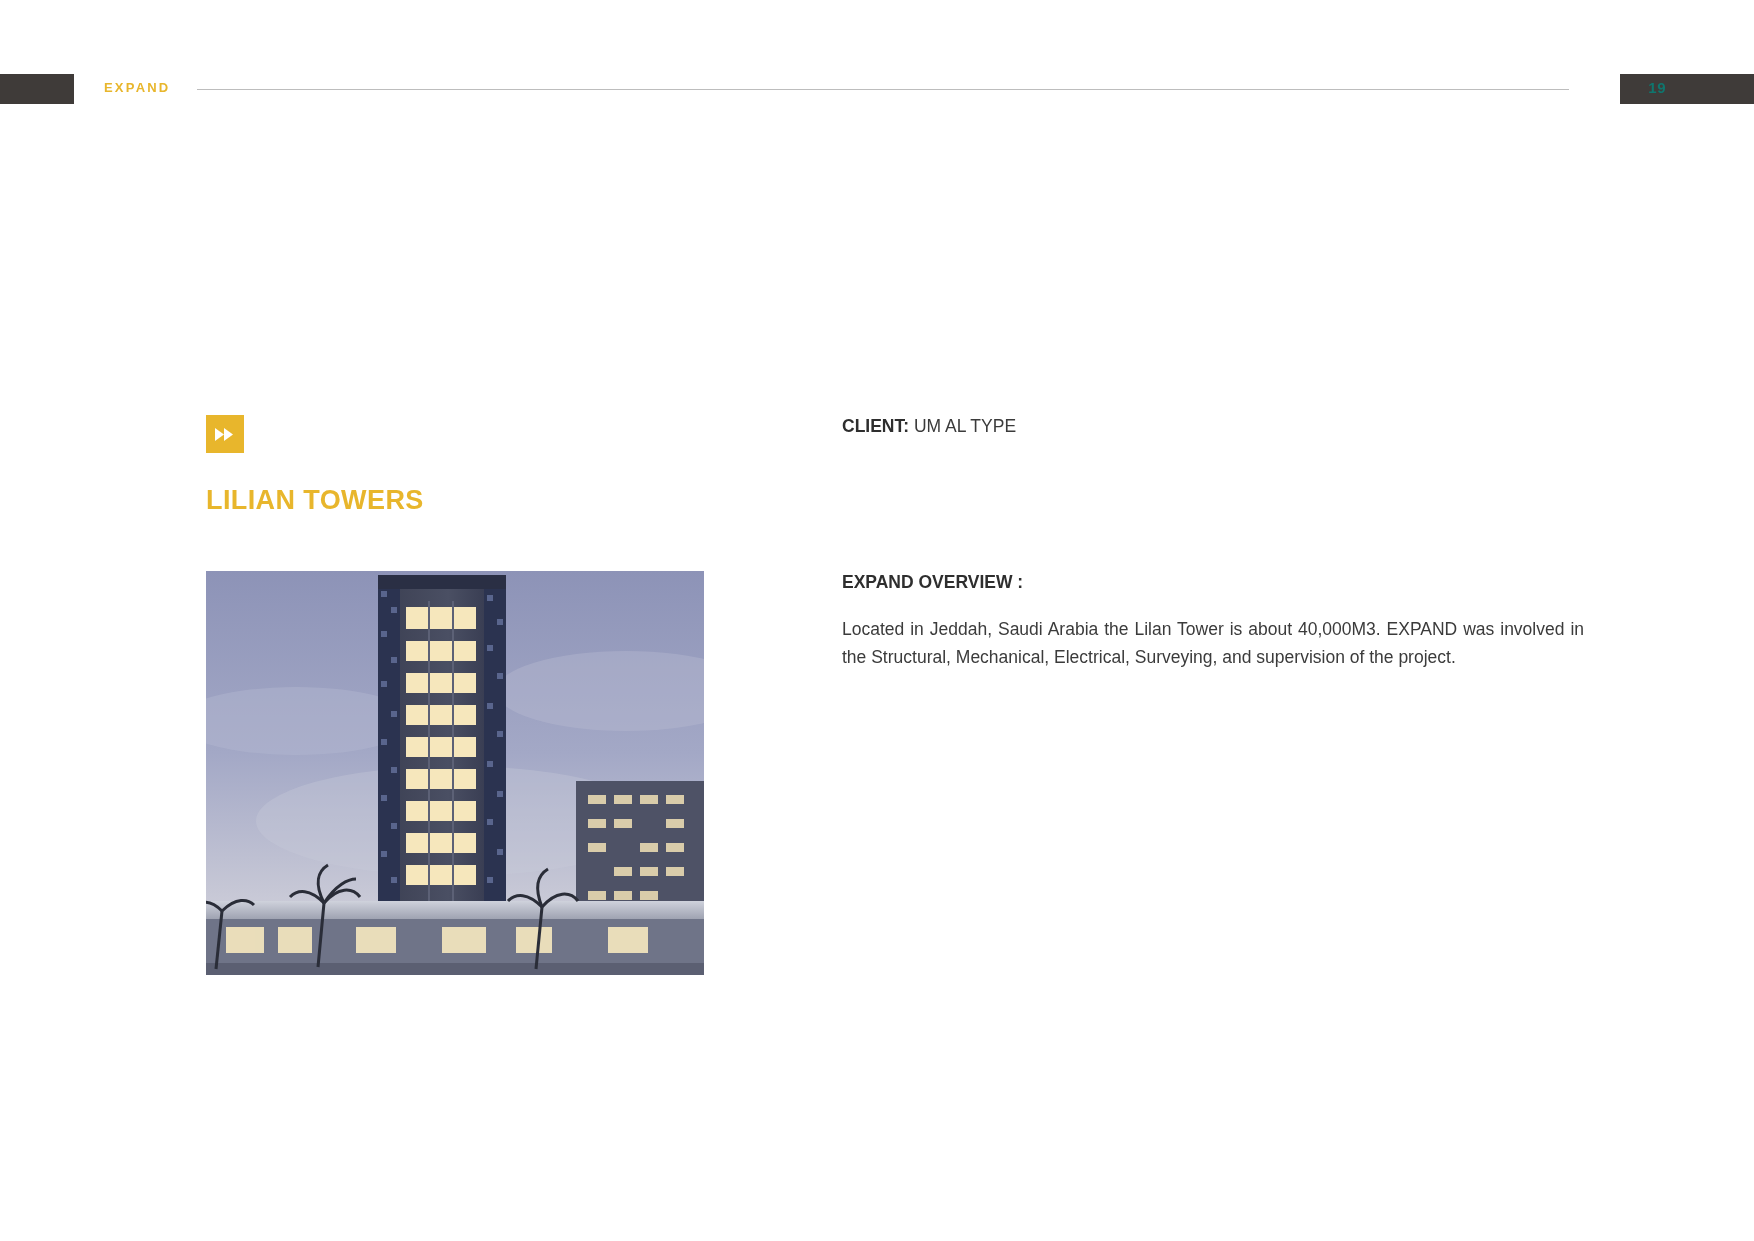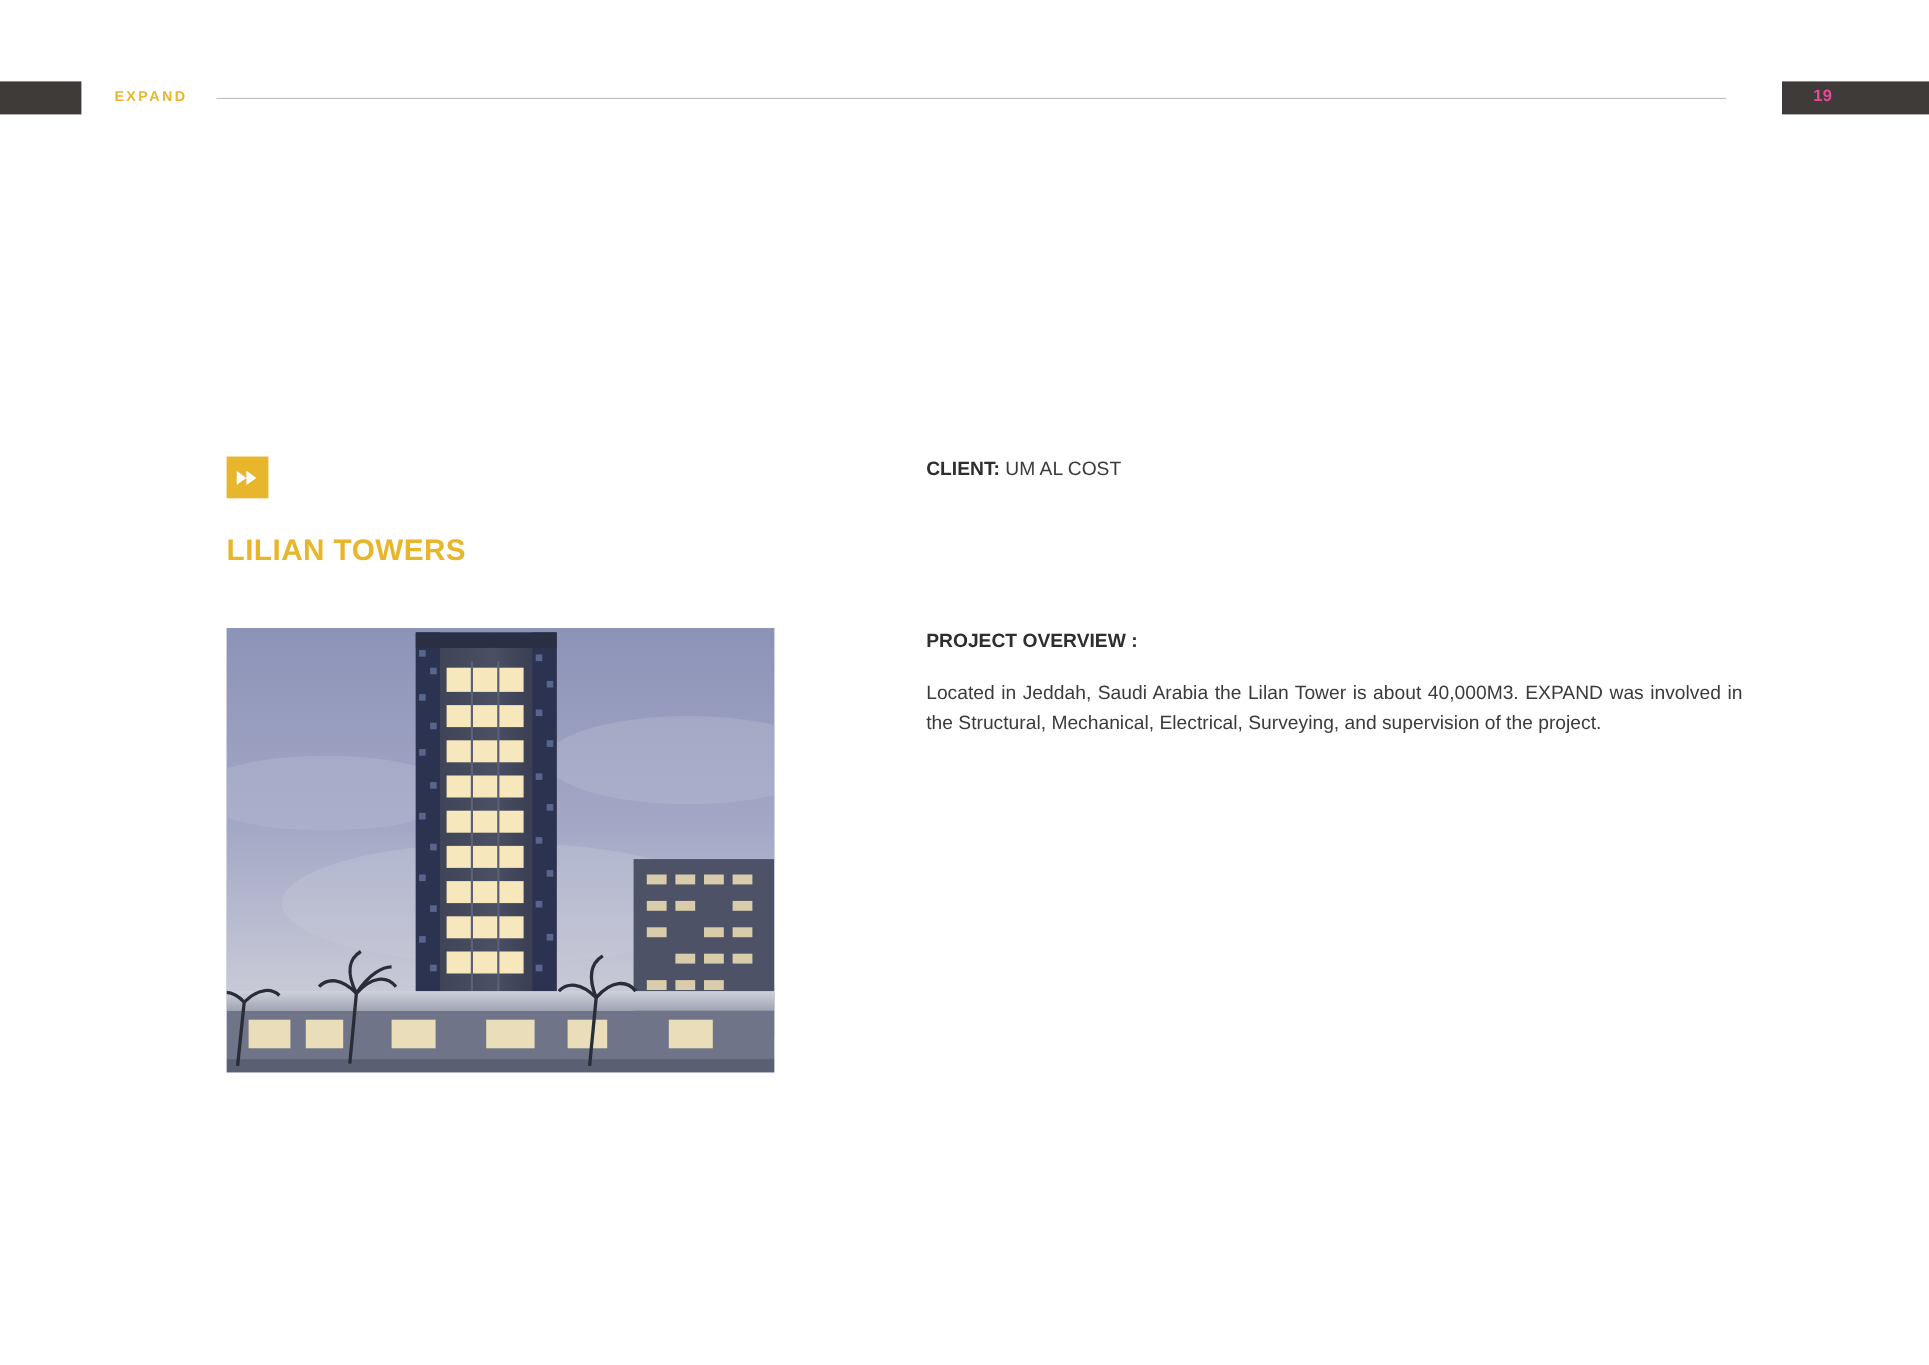--- a/index.html
+++ b/index.html
@@ -57,21 +57,21 @@
     width: 134px;
     height: 30px;
     background: #3f3b39;
   }
   .page-num {
     position: absolute;
     right: 88px;
     top: 5px;
     font-size: 15px;
     font-weight: bold;
-    color: #ec4899;
+    color: #0f766e;
     letter-spacing: 0.5px;
   }
 
   
   .title-band {
     position: absolute;
     top: 119px;
     left: 0;
     width: 1754px;
     height: 177px;
@@ -300,20 +300,20 @@
         <path d="M336 336 C328 316 332 304 342 298"></path>
         <path d="M10 398 L16 340"></path>
         <path d="M16 340 C4 328 -6 330 -10 336"></path>
         <path d="M16 340 C30 326 42 328 48 334"></path>
       </g>
     </svg>
   </div>
 
   <div class="specs">
     <div class="spec-row">
-      <span class="k">CLIENT:</span><span class="v"> UM AL COST</span>
+      <span class="k">CLIENT:</span><span class="v"> UM AL TYPE</span>
     </div>
   </div>
 
-  <div class="overview-head">PROJECT OVERVIEW :</div>
+  <div class="overview-head">EXPAND OVERVIEW :</div>
   <div class="overview-body">Located in Jeddah, Saudi Arabia the Lilan Tower is about 40,000M3. EXPAND was involved in the Structural, Mechanical, Electrical, Surveying, and supervision of the project.</div>
 
 </div>
 
 </body></html>

